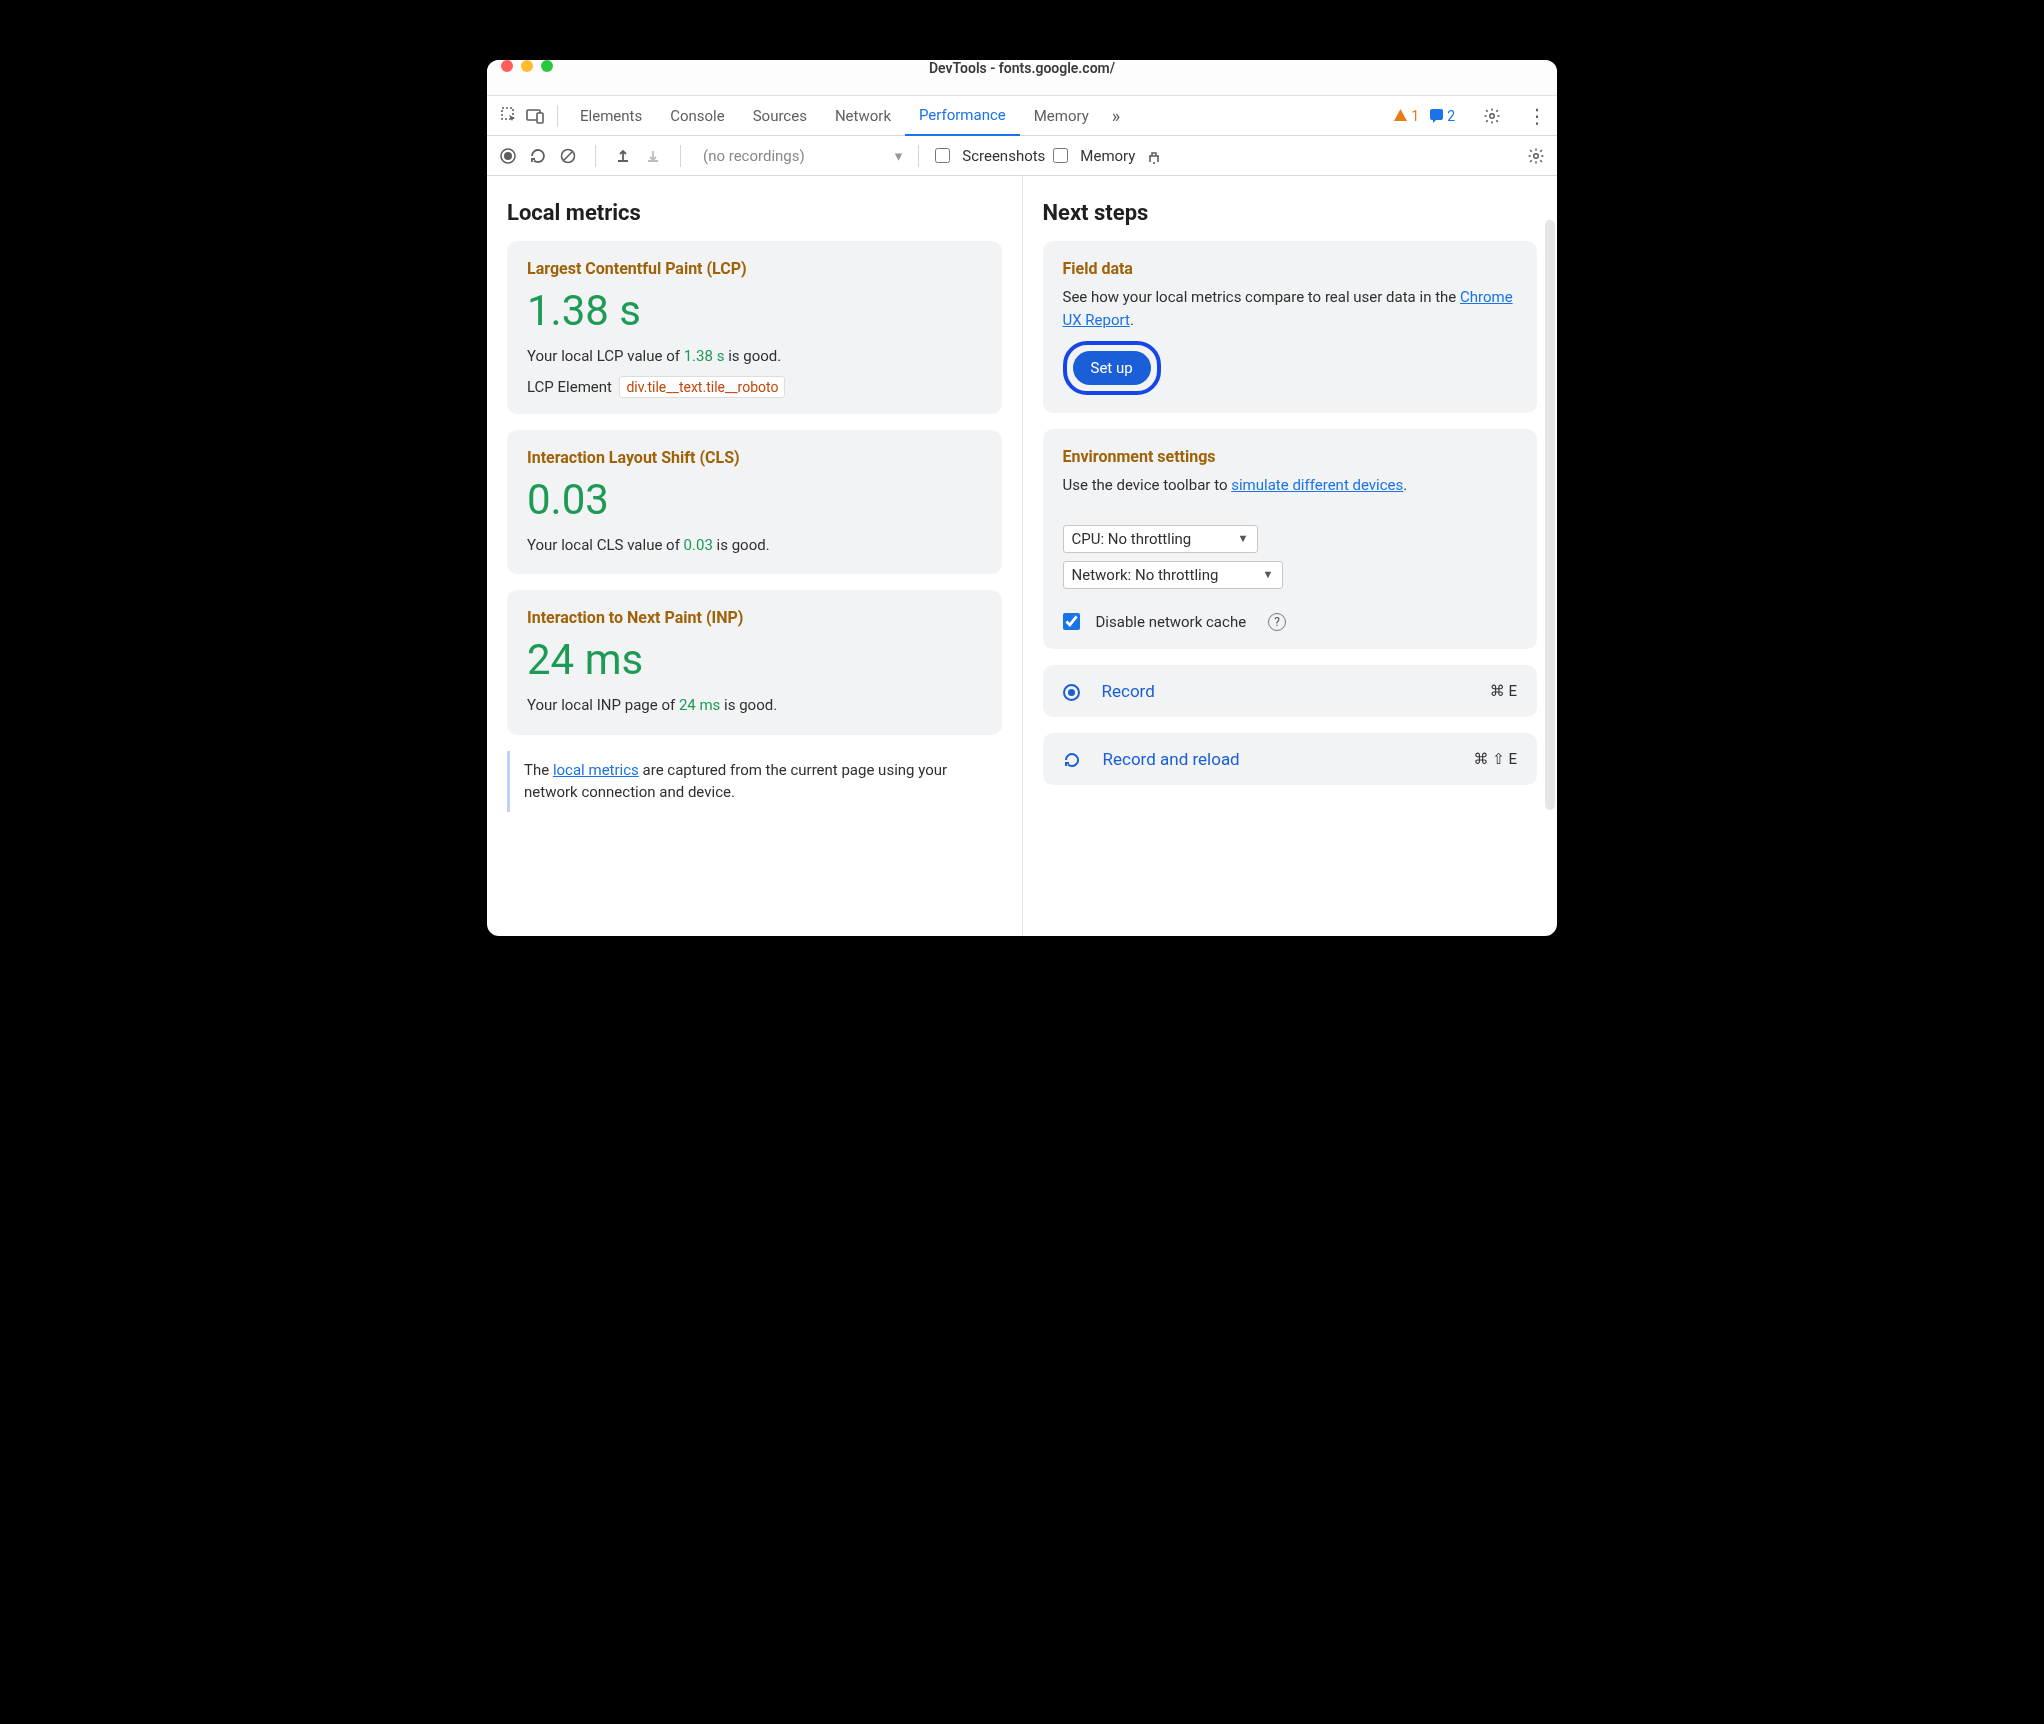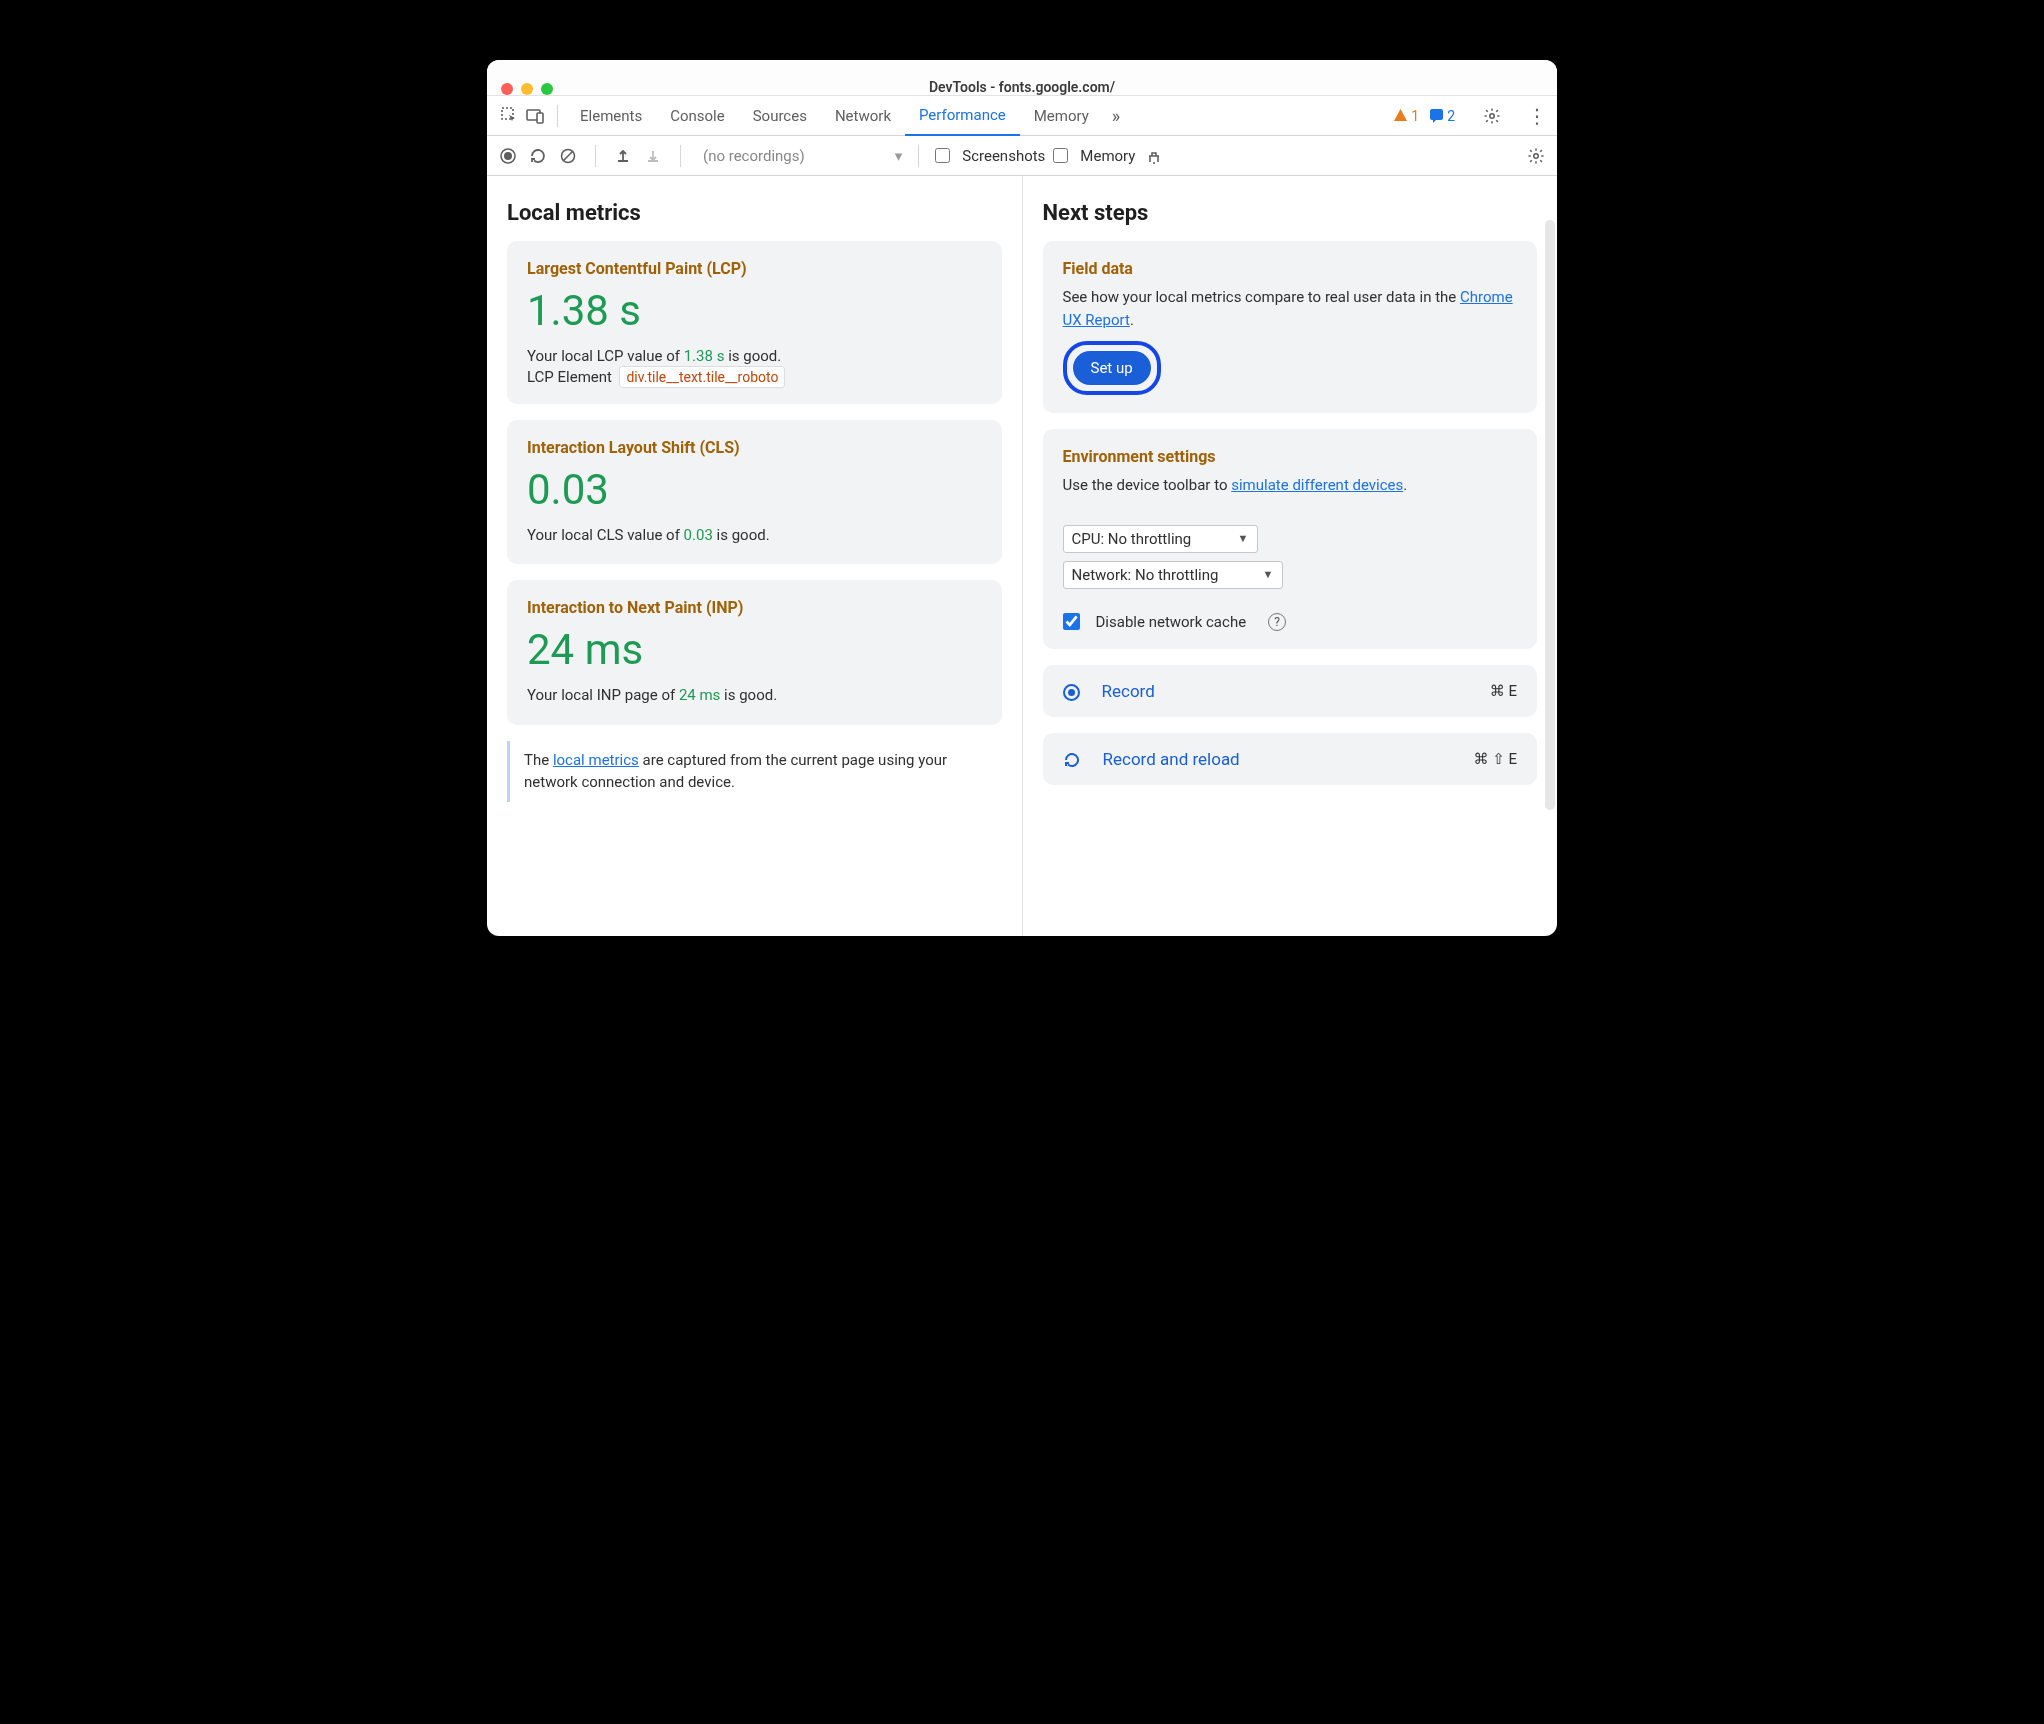--- a/index.html
+++ b/index.html
@@ -1,18 +1,18 @@
 <!DOCTYPE html>
 <html><head>
 <meta charset="utf-8">
 <style>
 *{box-sizing:border-box;margin:0;padding:0;font-family:-apple-system,BlinkMacSystemFont,"Segoe UI",Roboto,Helvetica,Arial,sans-serif}
 body{background:#000;display:flex;align-items:flex-start;justify-content:center;padding:60px 0 0 0}
 .window{width:1070px;background:#fff;border-radius:12px;box-shadow:0 18px 40px rgba(0,0,0,.5);overflow:hidden}
-.titlebar{height:36px;display:flex;align-items:flex-end;padding:0 14px;border-bottom:1px solid #e2e2e2;background:#fdfdfd;position:relative}
+.titlebar{height:36px;display:flex;align-items:flex-start;padding:0 14px;border-bottom:1px solid #e2e2e2;background:#fdfdfd;position:relative}
 .traffic{display:flex;gap:8px}
 .dot{width:12px;height:12px;border-radius:50%}
 .dot.r{background:#ff5f57}.dot.y{background:#febc2e}.dot.g{background:#28c840}
 .title{position:absolute;left:0;right:0;text-align:center;font-size:14px;color:#3a3a3a;font-weight:600}
 .tabs{display:flex;align-items:center;height:40px;border-bottom:1px solid #d6d6d6;padding:0 10px;font-size:15px;color:#5f5f5f}
 .tab-ic{display:inline-flex;align-items:center;justify-content:center;width:26px;height:26px;color:#5f5f5f}
 .sep{width:1px;height:22px;background:#d6d6d6;margin:0 8px}
 .tab{padding:0 14px;height:40px;display:flex;align-items:center;cursor:pointer}
 .tab.active{color:#1a73e8;border-bottom:2px solid #1a73e8;margin-bottom:-1px}
 .spacer{flex:1}
@@ -30,21 +30,21 @@
 .gear-right{margin-left:auto}
 .content{display:flex;height:760px}
 .col{flex:1;padding:24px 20px;overflow:auto}
 .col.left{border-right:1px solid #e3e3e3}
 h2{font-size:22px;font-weight:700;color:#1f1f1f;margin-bottom:16px}
 .card{background:#f1f3f5;border-radius:10px;padding:18px 20px;margin-bottom:16px}
 h3{font-size:16px;font-weight:700;color:#a16207;margin-bottom:8px}
 .big{font-size:42px;font-weight:400;color:#1d9b54;margin:6px 0 10px 0}
 .desc{font-size:15px;color:#303030;line-height:1.5}
 .gval{color:#1d9b54}
-.el-label{font-size:15px;color:#303030;}
+.el-label{font-size:15px;color:#303030;margin-top:10px}
 .el-chip{color:#c5460a;border:1px solid #ddd;background:#fff;border-radius:3px;padding:2px 6px;font-size:14px}
 .note{border-left:3px solid #bcd3f7;padding:8px 0 8px 14px;font-size:15px;color:#303030;line-height:1.5}
 .link{color:#1a73e8;text-decoration:underline}
 .btn-primary{background:#1a5fd7;color:#fff;border:none;border-radius:18px;padding:8px 18px;font-size:15px;cursor:pointer}
 .highlight-ring{border:4px solid #1547e8;border-radius:24px;display:inline-block;padding:6px;margin-top:10px}
 .select{background:#fff;border:1px solid #c7c7c7;border-radius:3px;padding:4px 8px;font-size:15px;color:#303030;display:flex;align-items:center;width:195px;margin-bottom:8px;cursor:pointer}
 .select .tri{margin-left:auto;font-size:11px;color:#555}
 .chk2{display:flex;align-items:center;gap:16px;font-size:15px;color:#303030;margin-top:24px}
 .chk2 .cb{width:17px;height:17px;accent-color:#1a73e8}
 .qmark{width:18px;height:18px;border:1.5px solid #777;border-radius:50%;display:inline-flex;align-items:center;justify-content:center;font-size:12px;color:#555;margin-left:6px}

